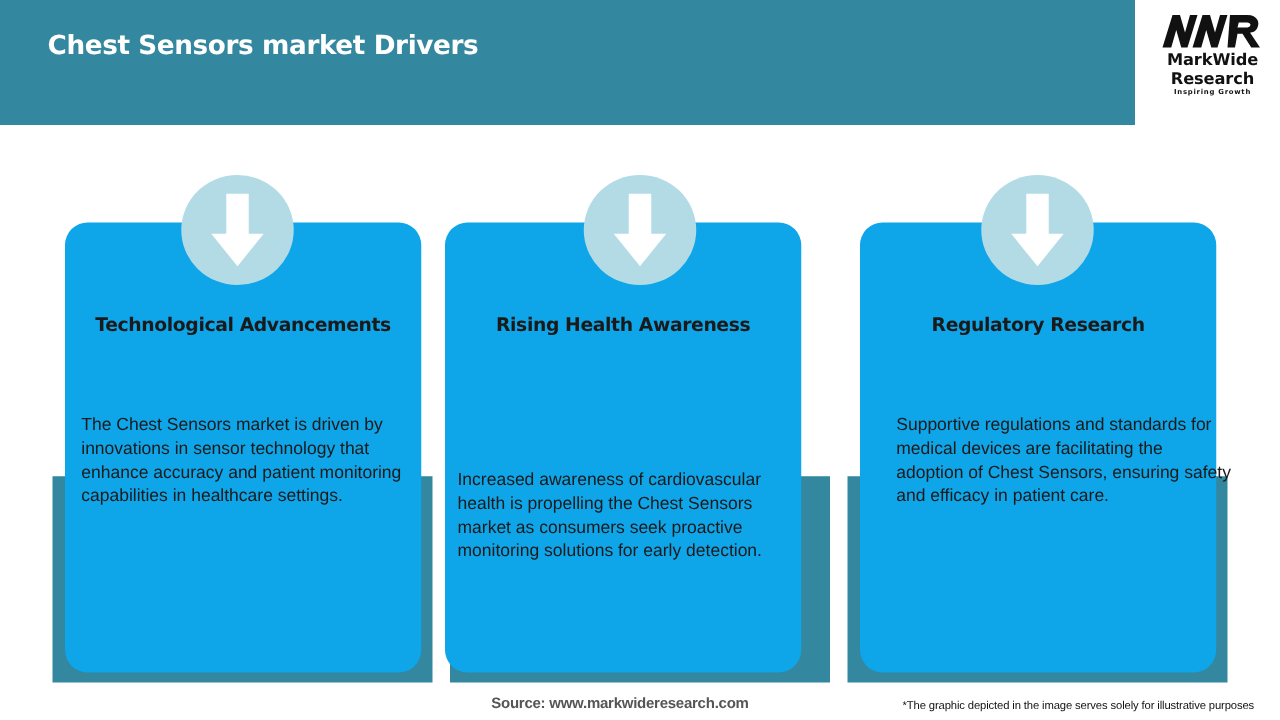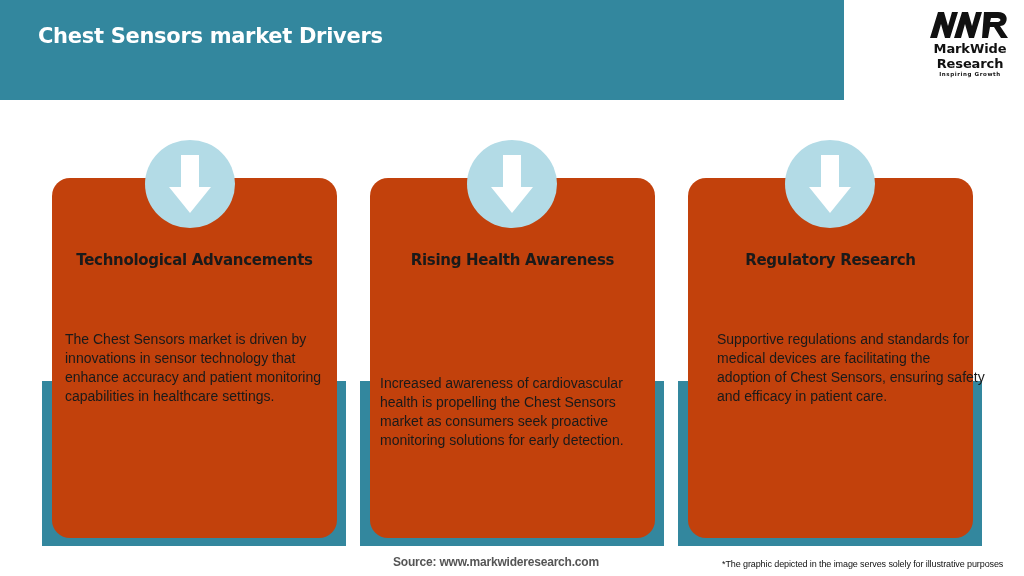--- a/index.html
+++ b/index.html
@@ -1,20 +1,20 @@
 <!DOCTYPE html>
 <html><head>
   <meta charset="utf-8">
   <style>
     * { margin: 0; padding: 0; box-sizing: border-box; }
     html, body { width: 1024px; height: 576px; overflow: hidden; background: #ffffff; }
     body { position: relative; font-family: "Liberation Sans", sans-serif; }
 
     .header {
-      position: absolute; left: 0; top: 0; width: 844px; height: 100px;
+      position: absolute; left: 0; top: 0; width: 908px; height: 100px;
       background: #33879e;
     }
     .header-title {
       position: absolute; left: 38px; top: 24px;
       color: #ffffff; font-family: "DejaVu Sans", sans-serif; font-weight: bold;
       font-size: 21px; letter-spacing: -0.3px;
     }
     .logo {
       position: absolute; left: 920px; top: 10px; width: 100px; height: 50px;
       text-align: center;
@@ -28,21 +28,21 @@
       display: block; font-family: "DejaVu Sans", sans-serif; font-weight: bold;
       font-size: 5.5px; color: #111; letter-spacing: 0.6px; margin-top: 0px;
     }
 
     .plate {
       position: absolute; top: 381px; height: 165px; width: 304px;
       background: #33879e;
     }
     .card {
       position: absolute; top: 178px; width: 285px; height: 360px;
-      background: #c2410c; border-radius: 18px;
+      background: #0ea5e9; border-radius: 18px;
     }
     .circle {
       position: absolute; top: 140px; width: 90px; height: 88px;
       border-radius: 50%; background: #b3dbe6;
       display: flex; align-items: center; justify-content: center;
     }
     .card-title {
       position: absolute; left: 0; top: 73px; width: 100%;
       text-align: center; font-family: "DejaVu Sans", sans-serif; font-weight: bold;
       font-size: 15px; color: #1a1a1a; letter-spacing: -0.3px;
@@ -87,21 +87,21 @@
   <div class="card-title">Technological Advancements</div>
   <div class="card-body">The Chest Sensors market is driven by innovations in sensor technology that enhance accuracy and patient monitoring capabilities in healthcare settings.</div>
 </div>
 <div class="circle" style="left:145px;">
   <svg width="44" height="62" viewBox="0 0 44 62">
     <polygon points="13,2 31,2 31,34 43,34 22,60 1,34 13,34" fill="#ffffff"></polygon>
   </svg>
 </div>
 
 <div class="plate" style="left:360px;"></div>
-<div class="card" style="left:370px;">
+<div class="card" style="left:356px;">
   <div class="card-title">Rising Health Awareness</div>
   <div class="card-body" style="left:10px;margin-top:44px;">Increased awareness of cardiovascular health is propelling the Chest Sensors market as consumers seek proactive monitoring solutions for early detection.</div>
 </div>
 <div class="circle" style="left:467px;">
   <svg width="44" height="62" viewBox="0 0 44 62">
     <polygon points="13,2 31,2 31,34 43,34 22,60 1,34 13,34" fill="#ffffff"></polygon>
   </svg>
 </div>
 
 <div class="plate" style="left:678px;"></div>

